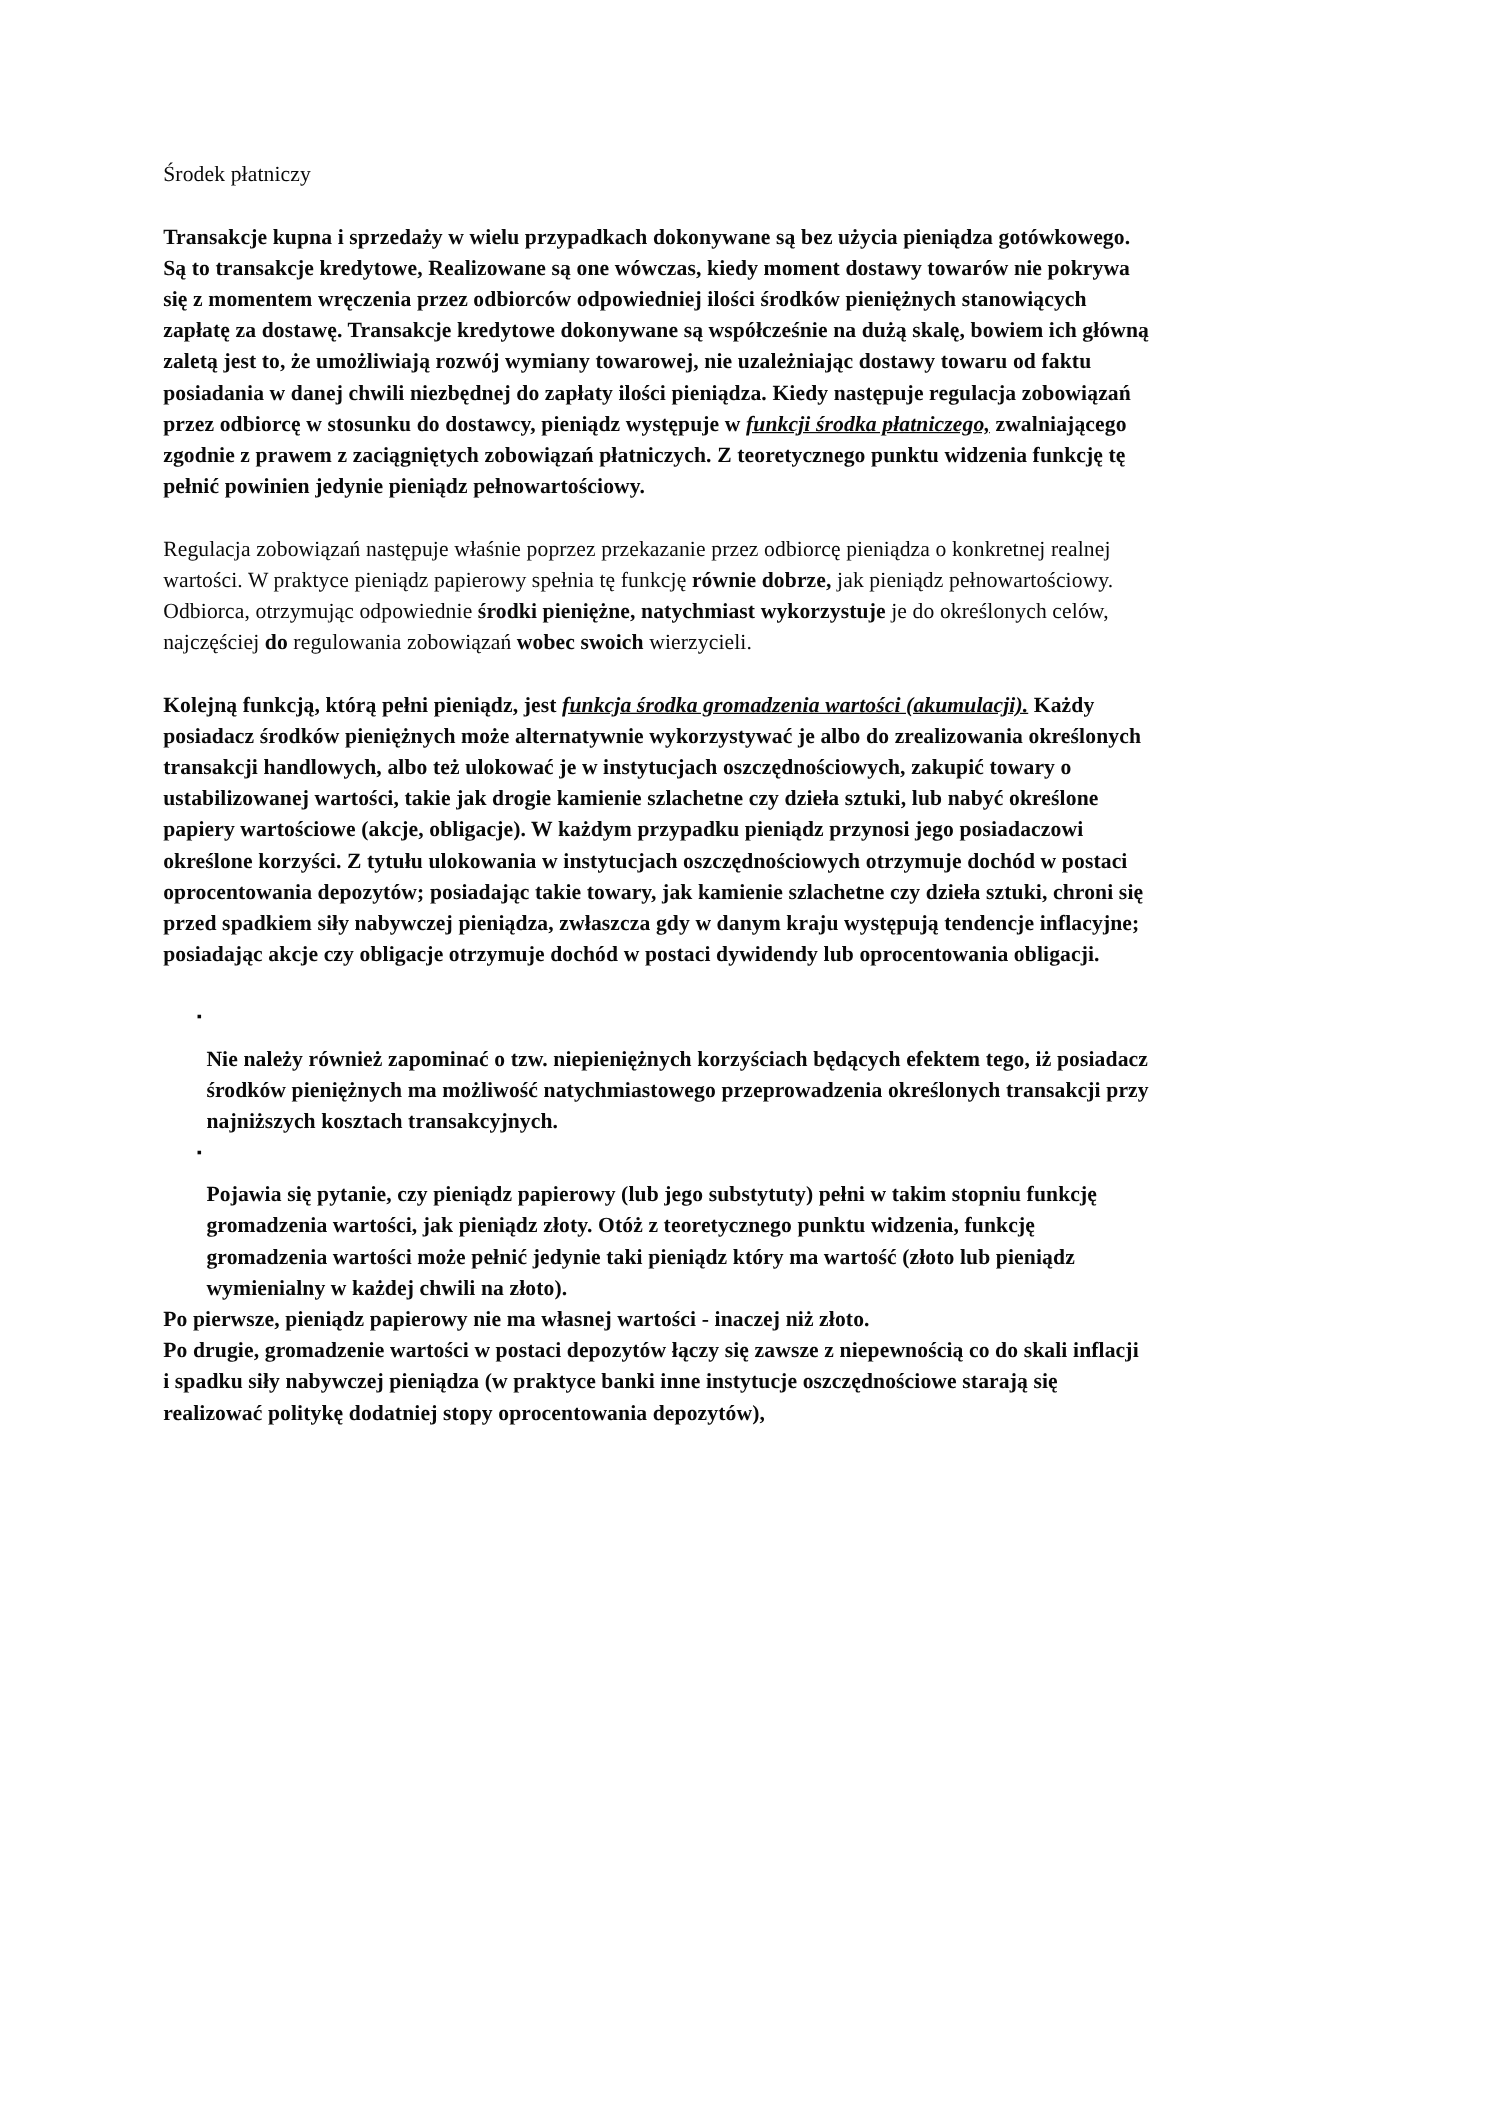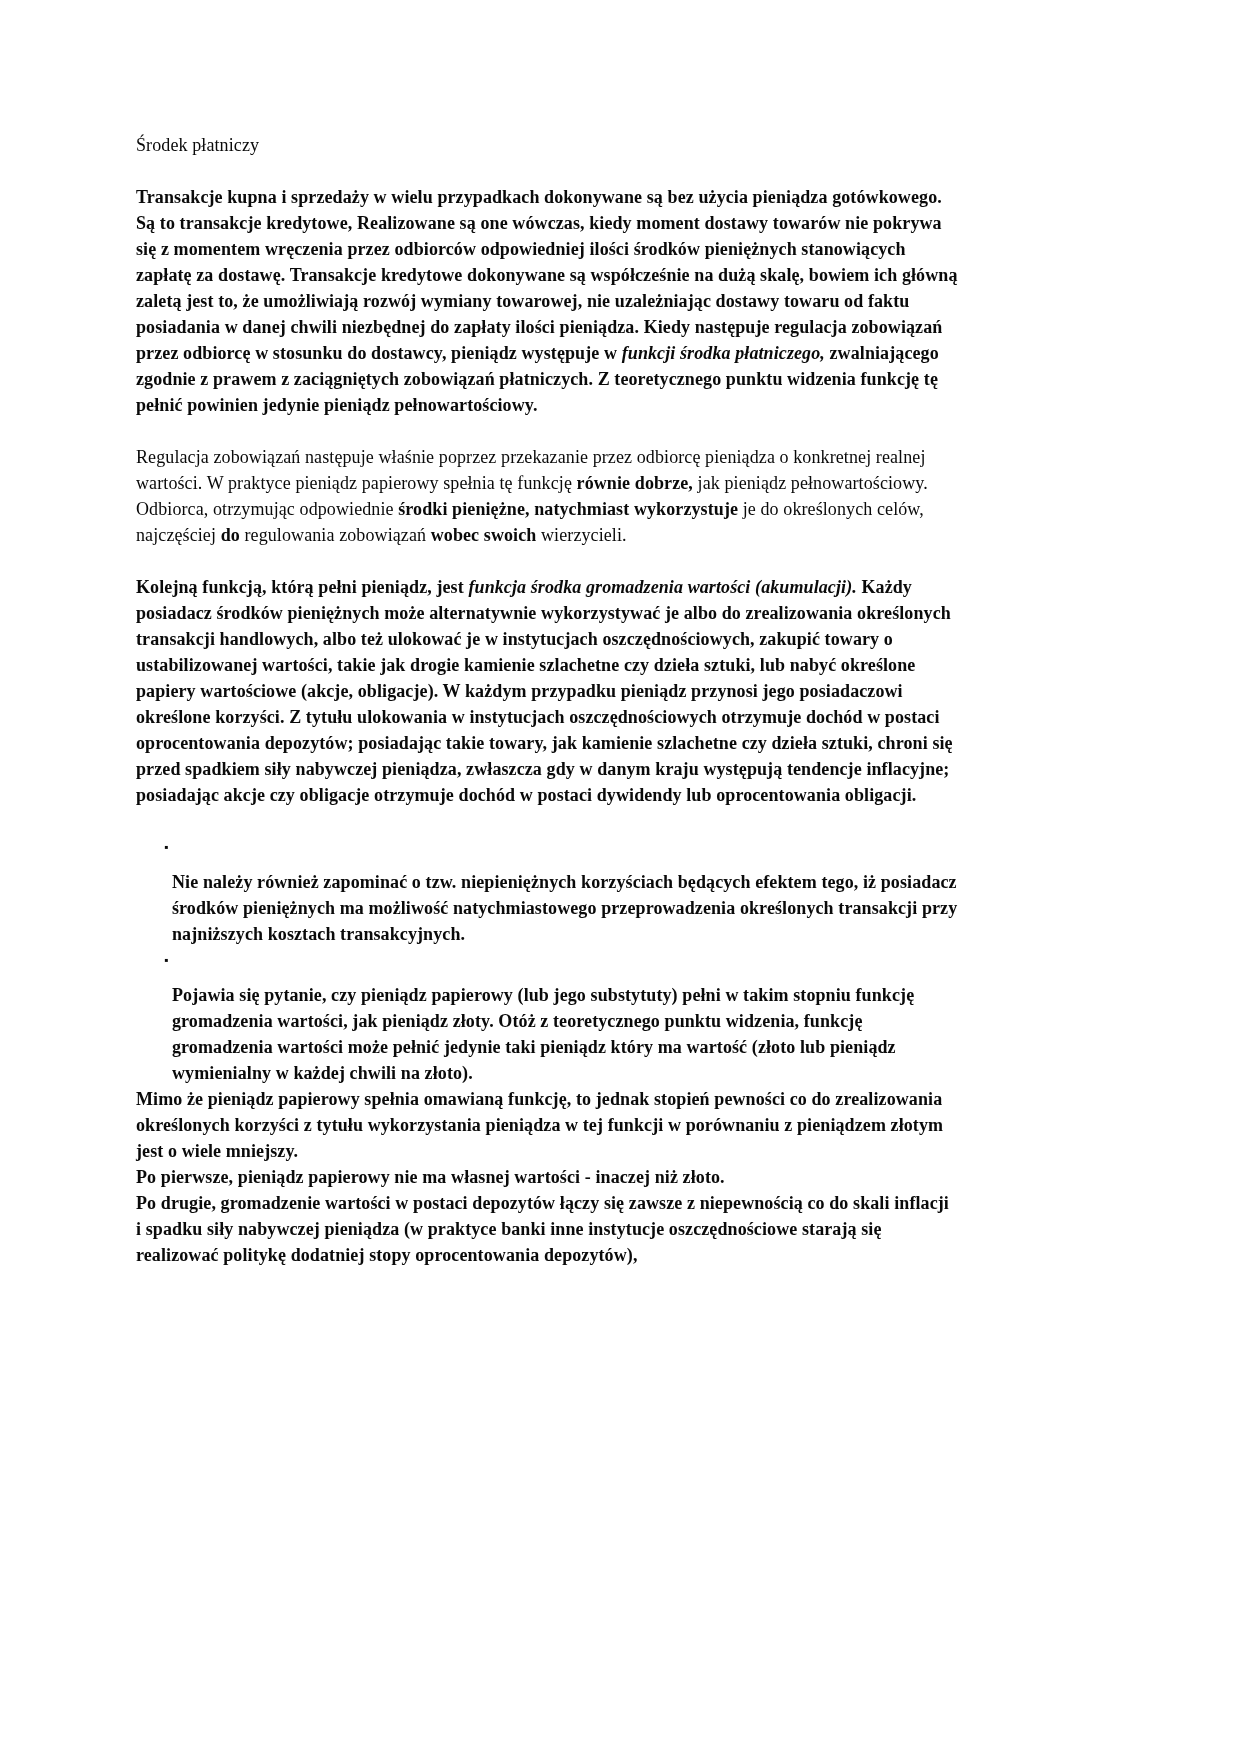--- a/index.html
+++ b/index.html
@@ -19,21 +19,21 @@
   }
   .doc {
     font-size: 18px;
     line-height: 26px;
     letter-spacing: 0.1px;
   }
   p.para { margin: 0 0 26px 0; }
   p.para.tight { margin-bottom: 0; }
   .run { white-space: pre-wrap; }
   .run.b { font-weight: 700; }
-  .run.i { font-style: italic; }
+  .run.i { font-style: italic; text-decoration: underline; }
   ul.bullet-list { list-style: none; margin: 0; padding: 0; }
   li.bullet-item { display: flex; align-items: flex-start; }
   .bullet-marker {
     flex: none;
     width: 36px;
     padding-left: 28px;
     font-size: 12px;
     line-height: 26px;
     font-weight: 400;
   }
@@ -51,17 +51,16 @@
       <ul class="bullet-list">
         <li class="bullet-item">
           <span class="bullet-marker">▪</span>
           <span class="bullet-text"><span class="run b">Nie należy również zapominać o tzw. niepieniężnych korzyściach będących efektem tego, iż posiadacz środków pieniężnych ma możliwość natychmiastowego przeprowadzenia określonych transakcji przy najniższych kosztach transakcyjnych.</span></span>
         </li>
         <li class="bullet-item">
           <span class="bullet-marker">▪</span>
           <span class="bullet-text"><span class="run b">Pojawia się pytanie, czy pieniądz papierowy (lub jego substytuty) pełni w takim stopniu funkcję gromadzenia wartości, jak pieniądz złoty. Otóż z teoretycznego punktu widzenia, funkcję gromadzenia wartości może pełnić jedynie taki pieniądz który ma wartość (złoto lub pieniądz wymienialny w każdej chwili na złoto).</span></span>
         </li>
       </ul>
-      <p class="para tight"><span class="run b">Mimo że pieniądz papierowy spełnia omawianą funkcję, to jednak stopień pewności co do zrealizowania określonych korzyści z tytułu wykorzystania pieniądza w tej funkcji w porównaniu z pieniądzem złotym jest o wiele mniejszy.</span></p>
       <p class="para tight"><span class="run b">Po pierwsze, pieniądz papierowy nie ma własnej wartości - inaczej niż złoto.</span></p>
       <p class="para tight"><span class="run b">Po drugie, gromadzenie wartości w postaci depozytów łączy się zawsze z niepewnością co do skali inflacji i spadku siły nabywczej pieniądza (w praktyce banki inne instytucje oszczędnościowe starają się realizować politykę dodatniej stopy oprocentowania depozytów),</span></p>
     </div>
 </div>
 
 </body></html>

